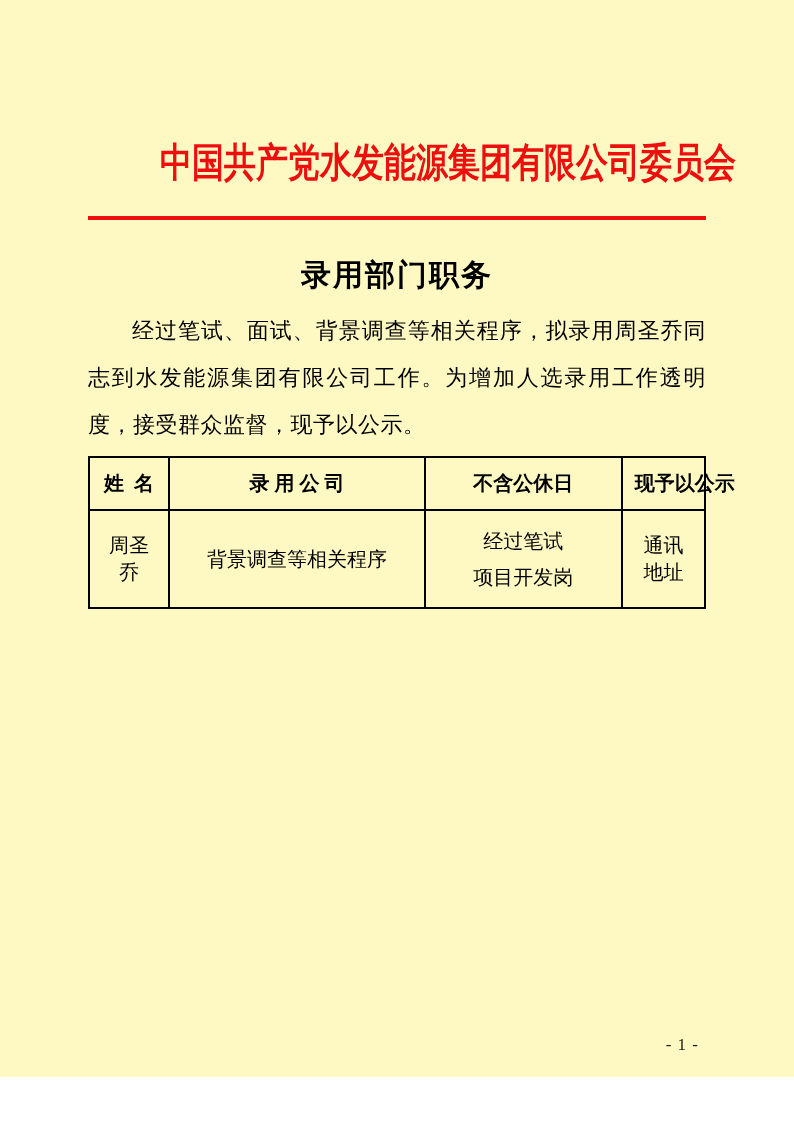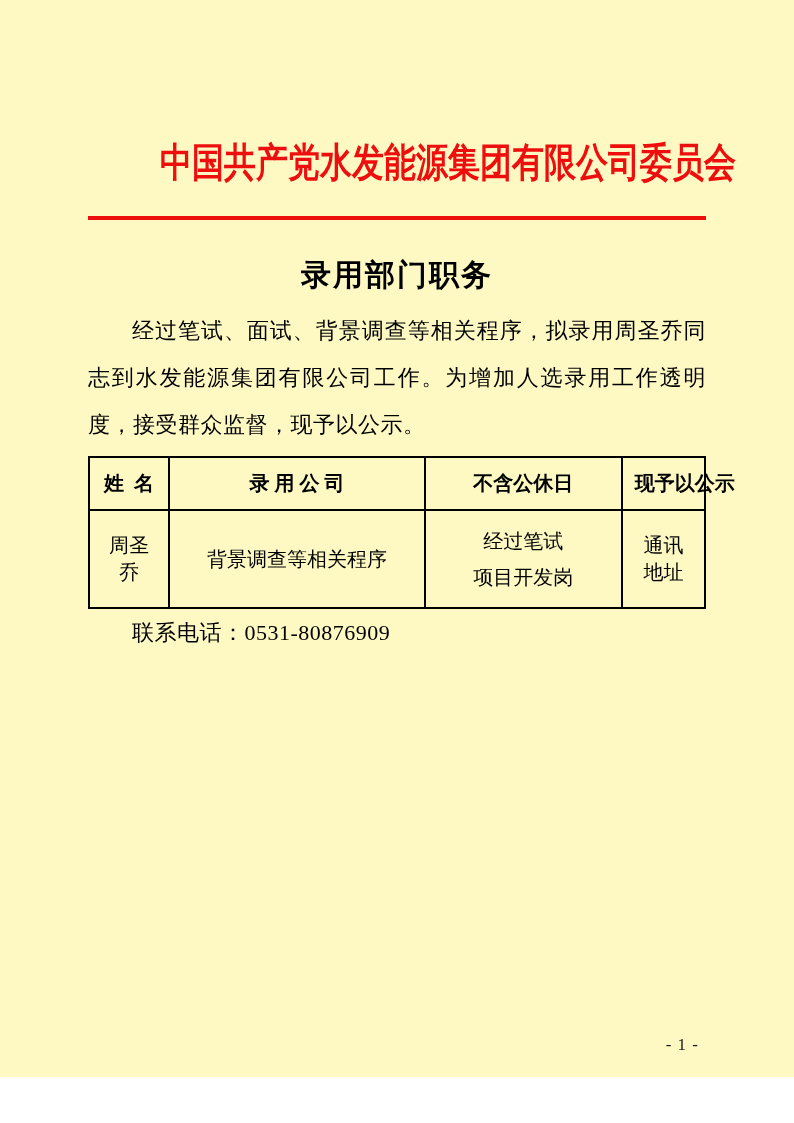--- a/index.html
+++ b/index.html
@@ -127,18 +127,17 @@
             <div class="dept-line">项目开发岗</div>
           </td>
           <td>通讯地址</td>
         </tr>
       </tbody>
     </table>
 
 
 
 
-    <p class="para">联系电话：0531-80876909</p>
 
   </div>
 
   <div class="page-number">- 1 -</div>
 </div>
 
 </body></html>

